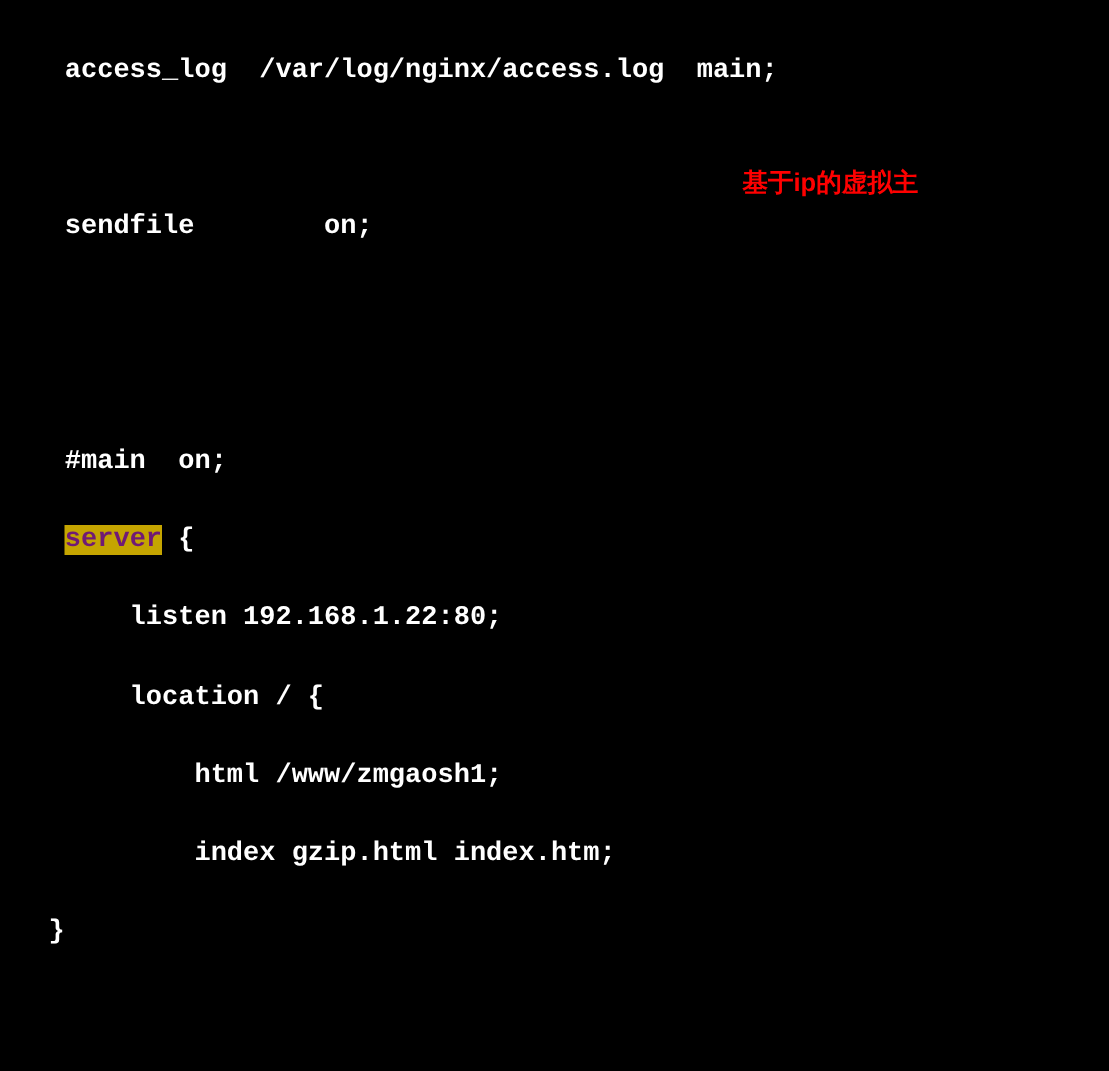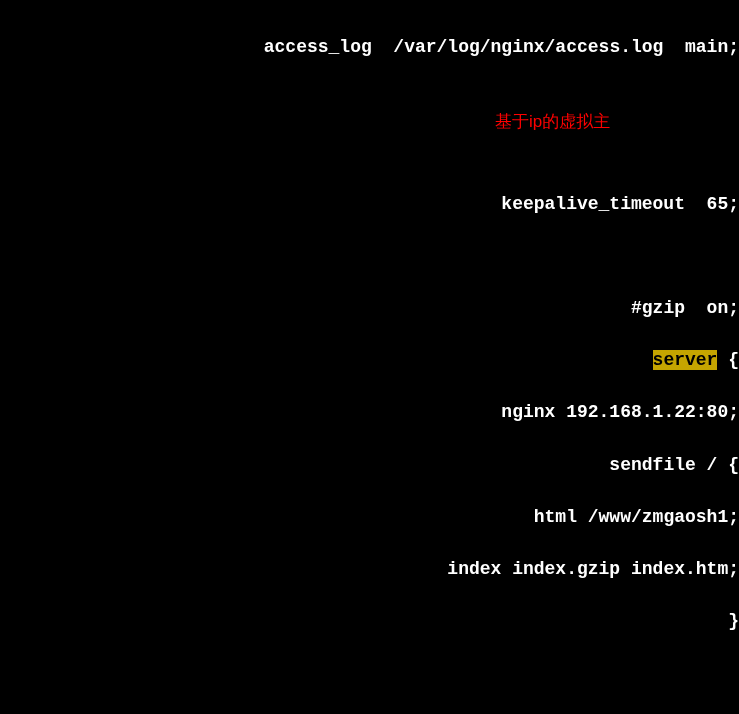--- a/index.html
+++ b/index.html
@@ -19,51 +19,50 @@
       height: 714px;
       overflow: hidden;
       position: relative;
     }
     .code-container {
       white-space: pre;
     }
     .line {
       display: block;
       min-height: 1.45em;
-      text-align: right;
     }
     .highlight-yellow {
       background-color: #c5a500;
-      color: #000000;
+      color: #701a75;
     }
     .annotation {
       position: absolute;
       color: #ff0000;
       font-family: Arial, sans-serif;
       font-size: 17px;
-      font-weight: normal;
+      font-weight: bold;
       top: 110px;
       left: 495px;
     }
   </style>
 </head>
 <body>
 
 <div class="code-container">
 <span class="line">    access_log  /var/log/nginx/access.log  main;</span>
 <span class="line"></span>
+<span class="line">    sendfile        on;</span>
 <span class="line"></span>
-<span class="line">    keepalive_timeout  65;</span>
 <span class="line"></span>
-<span class="line">    #gzip  on;</span>
+<span class="line">    #main  on;</span>
 <span class="line"><span>    </span><span class="highlight-yellow">server</span><span> {</span></span>
-<span class="line">        nginx 192.168.1.22:80;</span>
-<span class="line">        sendfile / {</span>
+<span class="line">        listen 192.168.1.22:80;</span>
+<span class="line">        location / {</span>
 <span class="line">            html /www/zmgaosh1;</span>
-<span class="line">            index index.gzip index.htm;</span>
+<span class="line">            index gzip.html index.htm;</span>
 <span class="line">   }</span>
 
 
 
 
 
 
 
 
 

